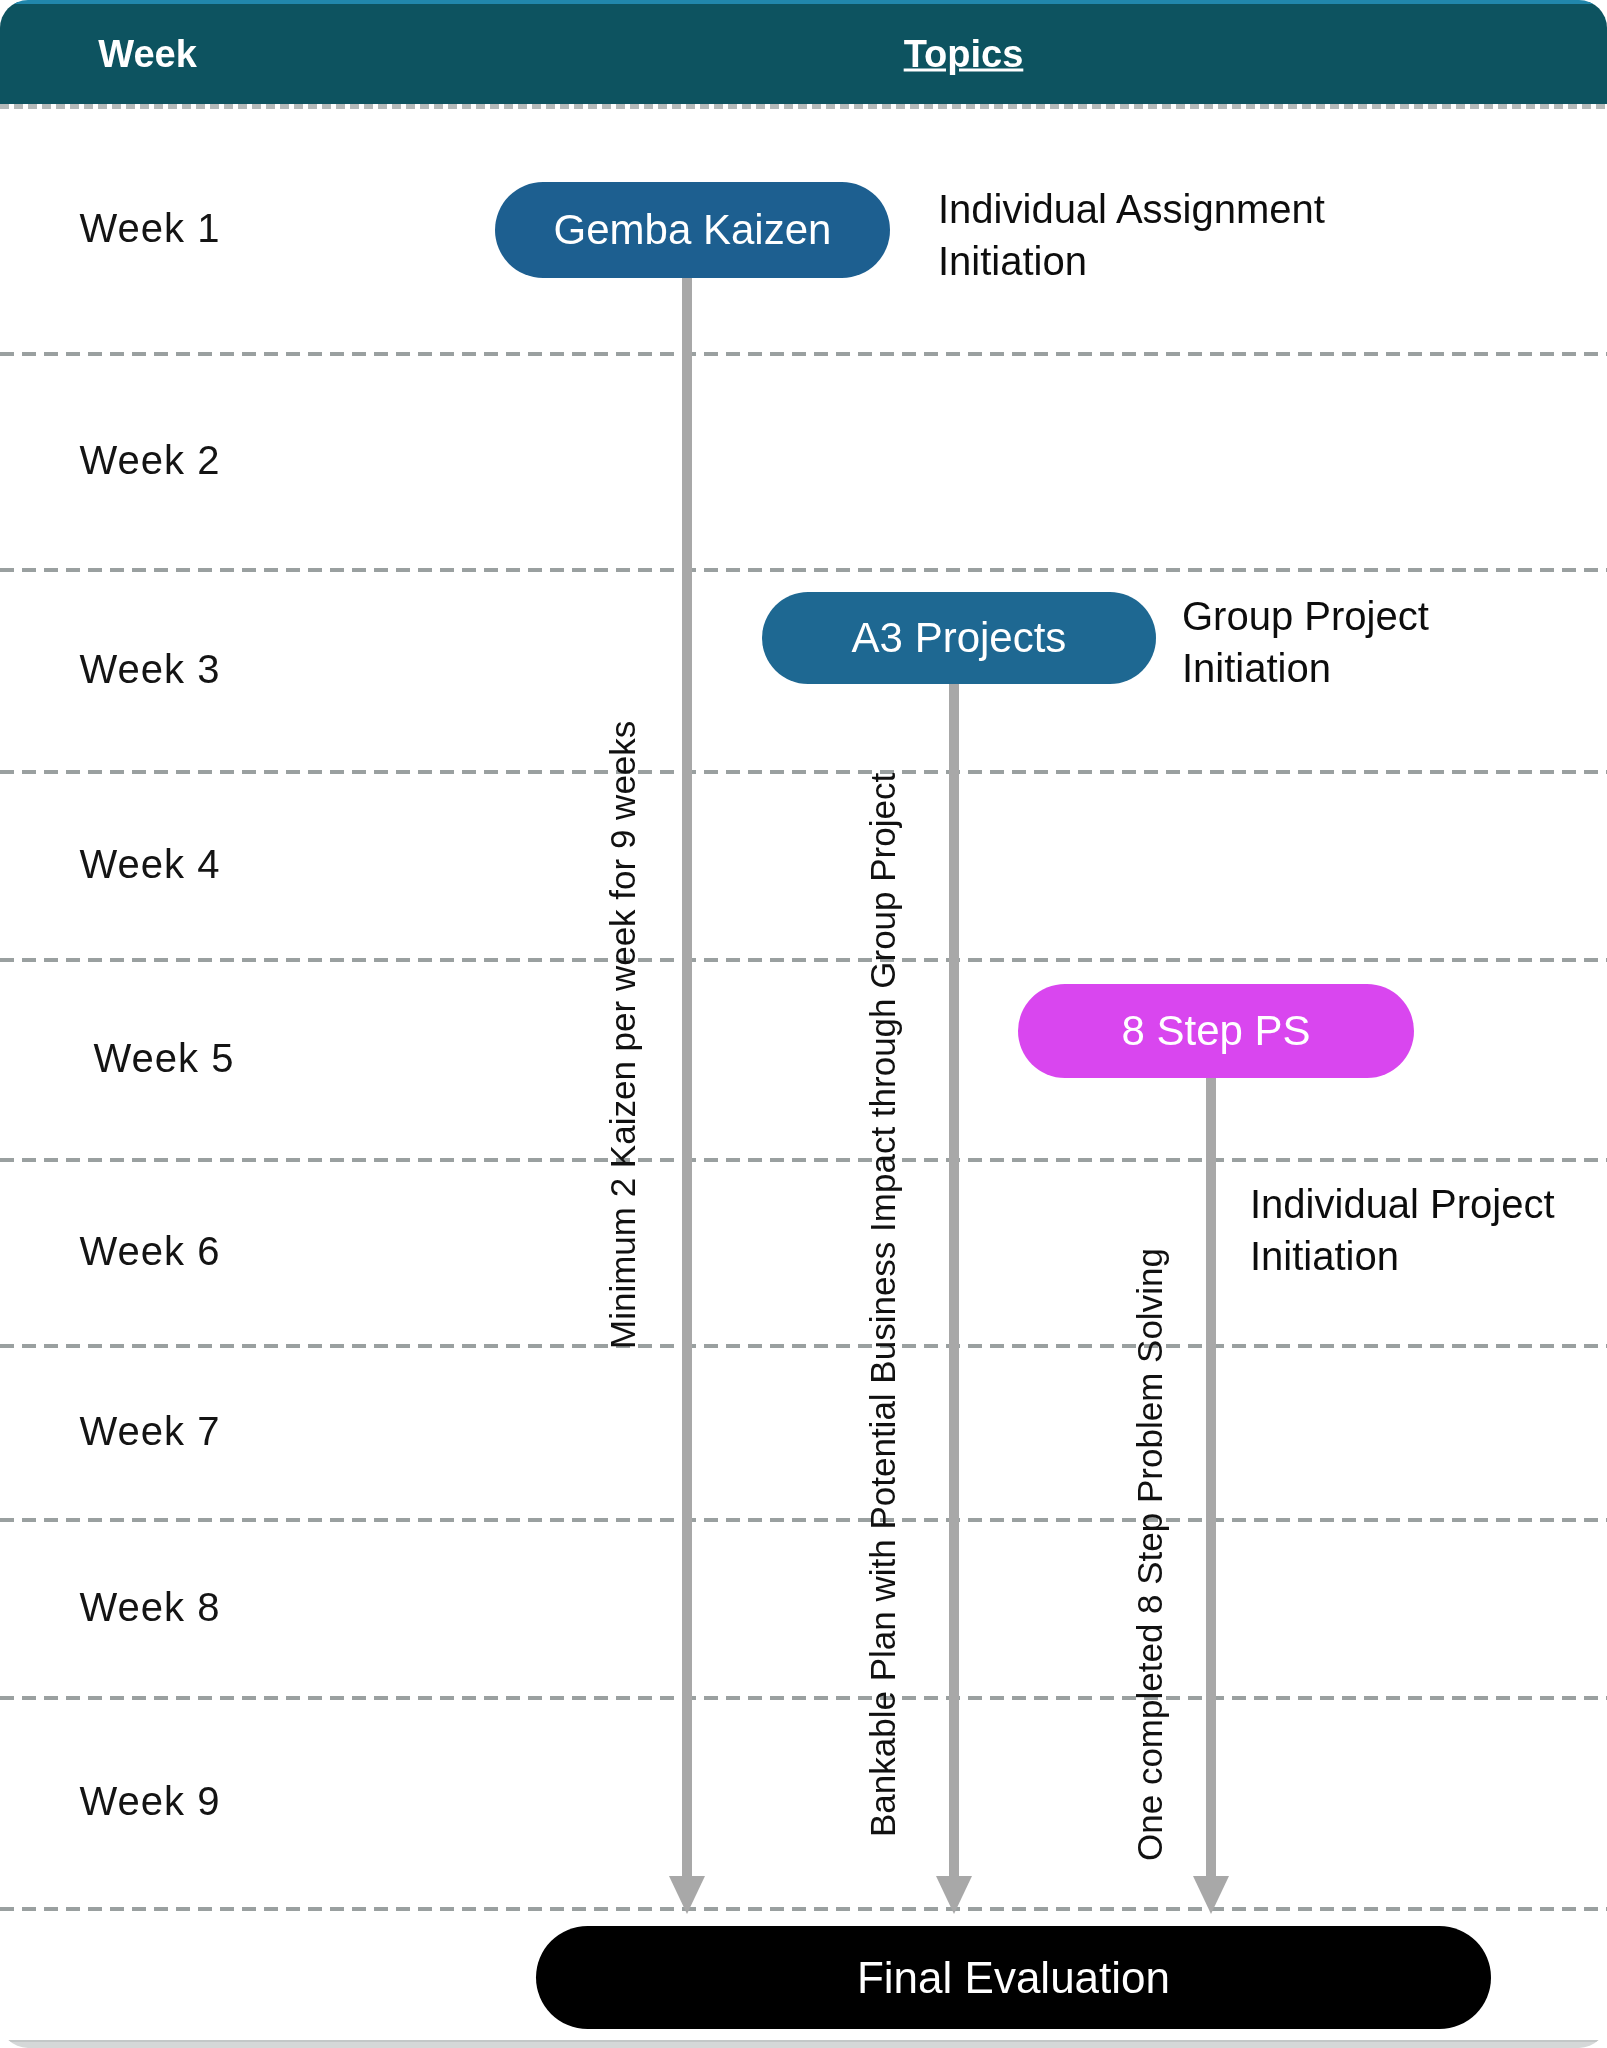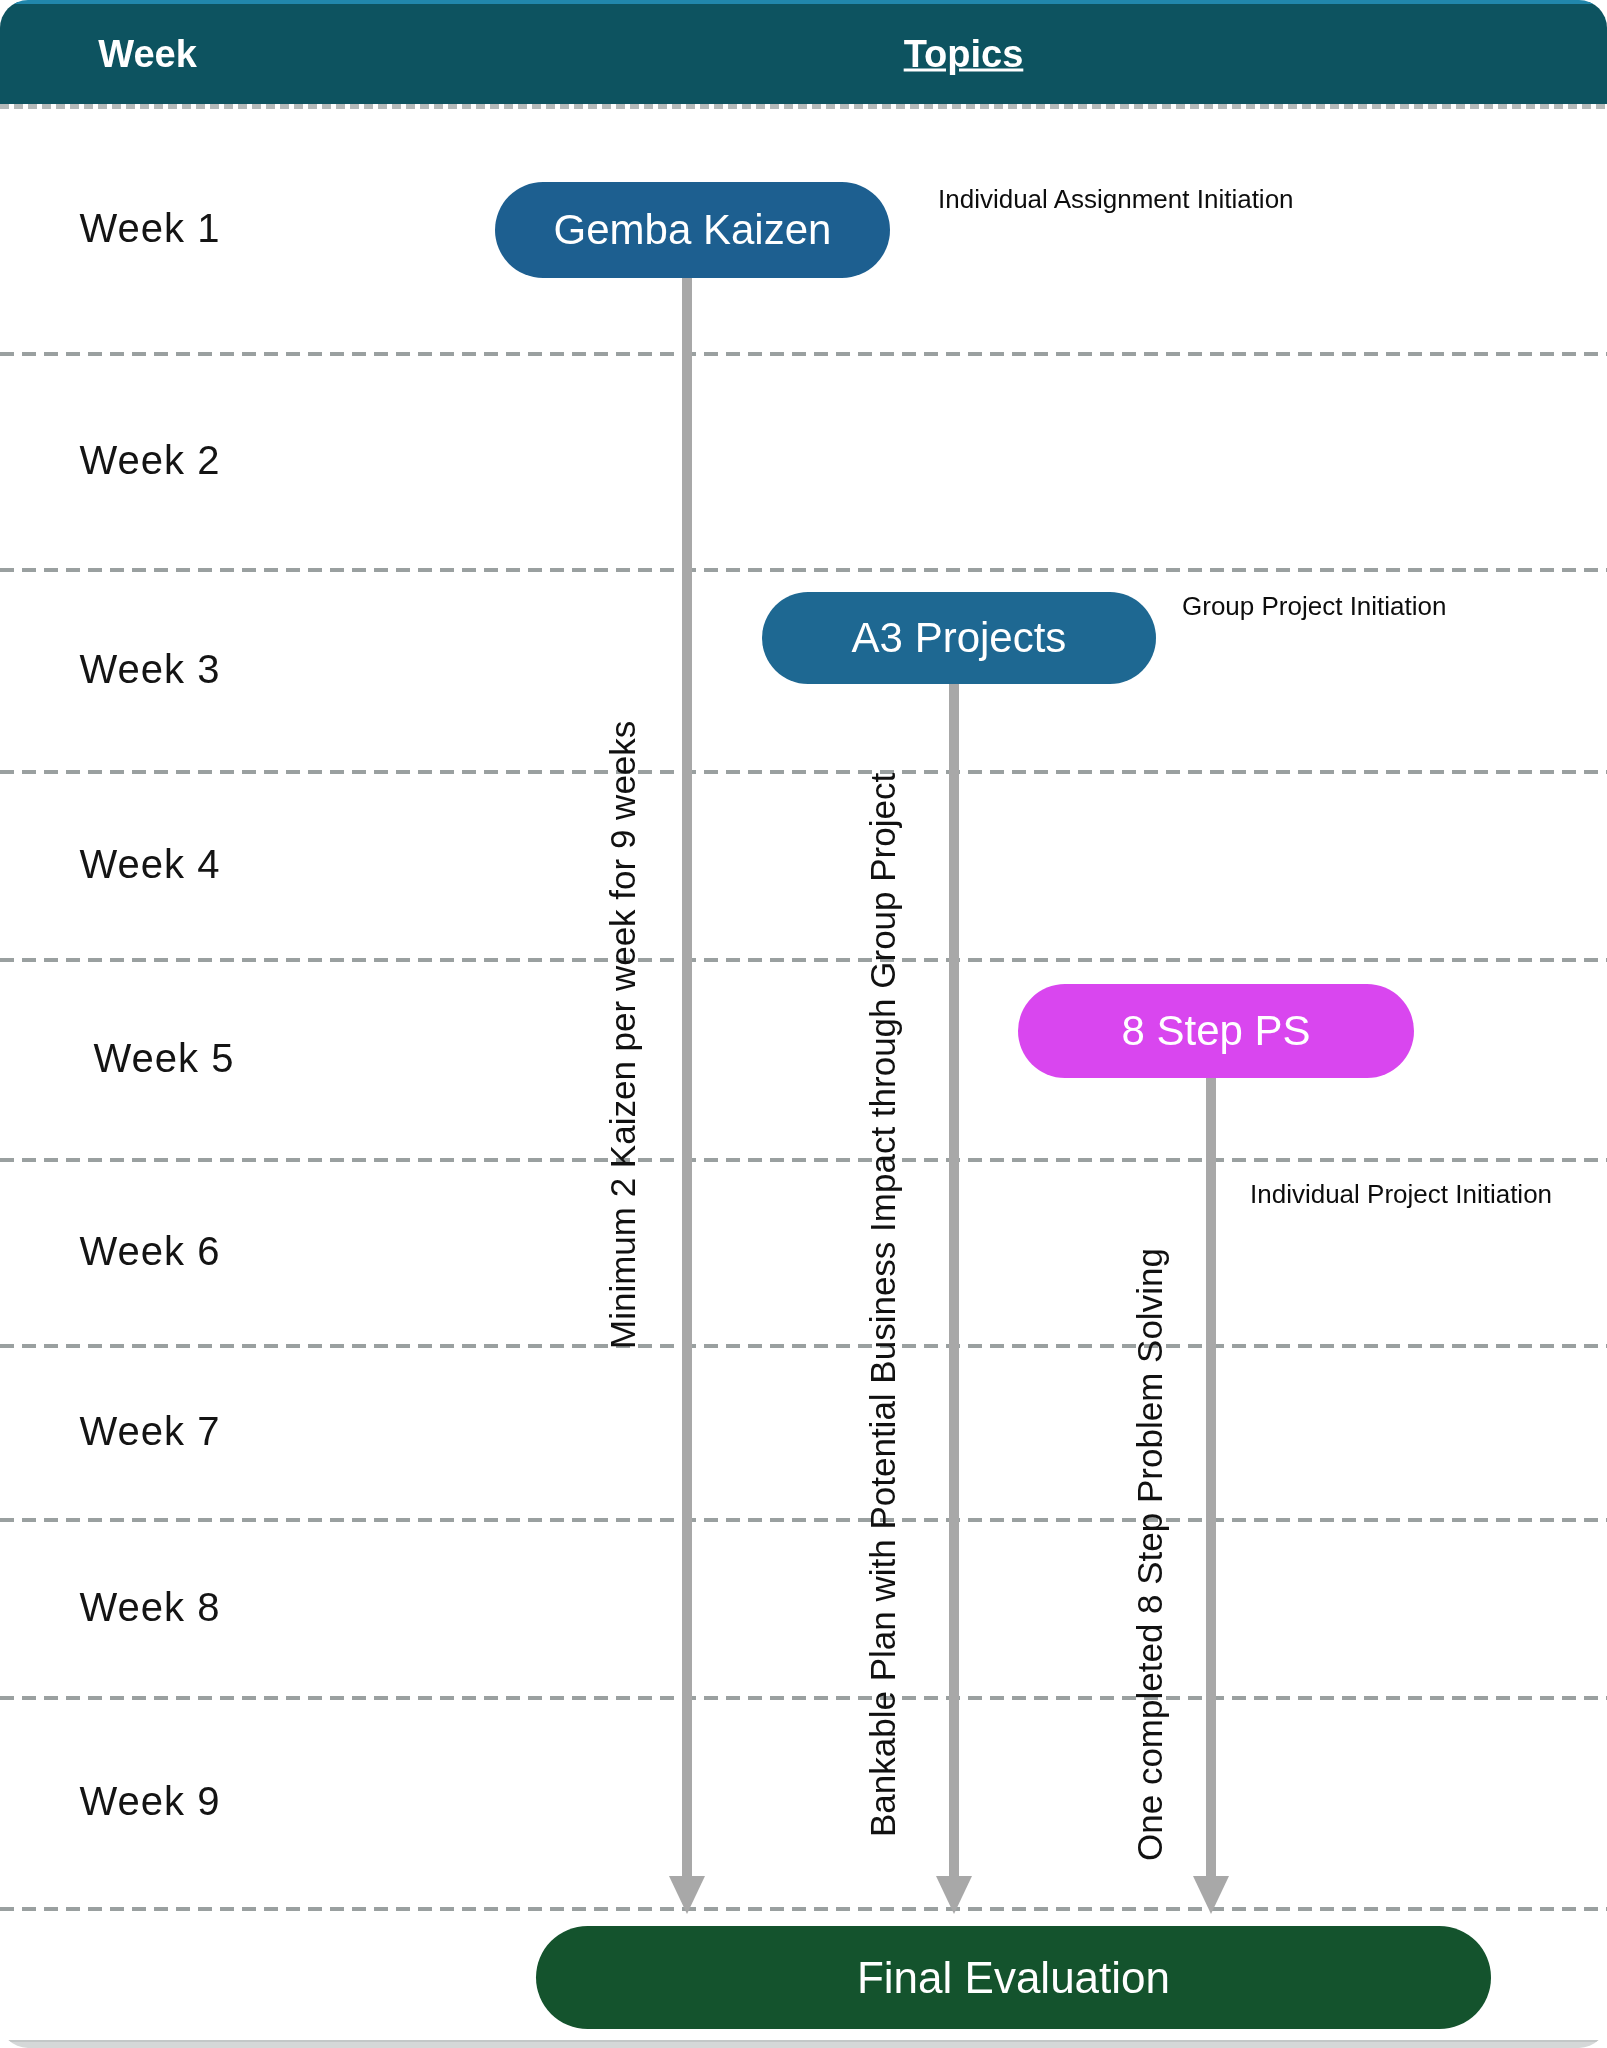--- a/index.html
+++ b/index.html
@@ -77,21 +77,21 @@
     position:absolute;width:46px;
     writing-mode:vertical-rl;transform:rotate(180deg);
     font-size:35px;color:#111111;white-space:nowrap;
     display:flex;align-items:center;justify-content:center;
   }
   .vt-gemba{left:600px;top:680px;height:710px;}
   .vt-a3{left:860px;top:712px;height:1185px;}
   .vt-ps8{left:1127px;top:1225px;height:660px;}
 
   
-  .note{position:absolute;font-size:26px;color:#0d0d0d;line-height:1.3;}
+  .note{position:absolute;font-size:40px;color:#0d0d0d;line-height:1.3;}
   .note-gemba{left:938px;top:183px;width:390px;}
   .note-a3{left:1182px;top:590px;width:300px;}
   .note-ps8{left:1250px;top:1178px;width:340px;}
 
   
   .bottom-bar{
     position:absolute;left:0;right:0;top:2040px;height:8px;
     background:#d5d8d8;border-top:2px solid #c3c7c7;box-sizing:border-box;
   }
 </style>
@@ -147,18 +147,18 @@
   </div>
 
   <div class="vtext vt-gemba">Minimum 2 Kaizen per week for 9 weeks</div>
   <div class="vtext vt-a3">Bankable Plan with Potential Business Impact through Group Project</div>
   <div class="vtext vt-ps8">One completed 8 Step Problem Solving</div>
 
   <div class="note note-gemba">Individual Assignment Initiation</div>
   <div class="note note-ps8">Individual Project Initiation</div>
   <div class="note note-a3">Group Project Initiation</div>
 
-  <div class="pill pill-final" style="background: #14532d;">
+  <div class="pill pill-final" style="background: #000000;">
     <span>Final Evaluation</span>
   </div>
 
   <div class="bottom-bar"></div>
 </div>
 
 </body></html>

